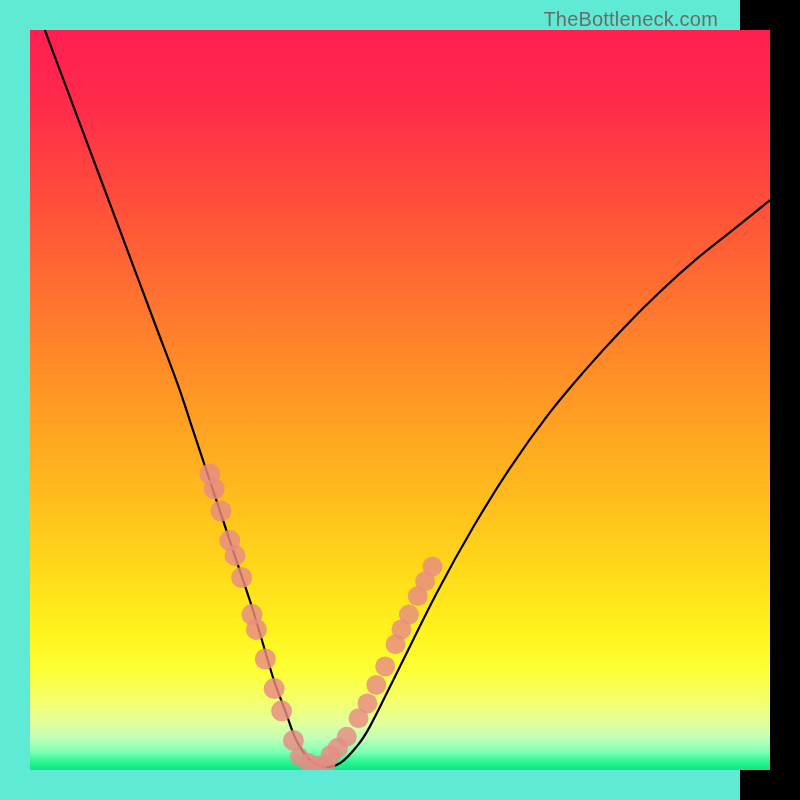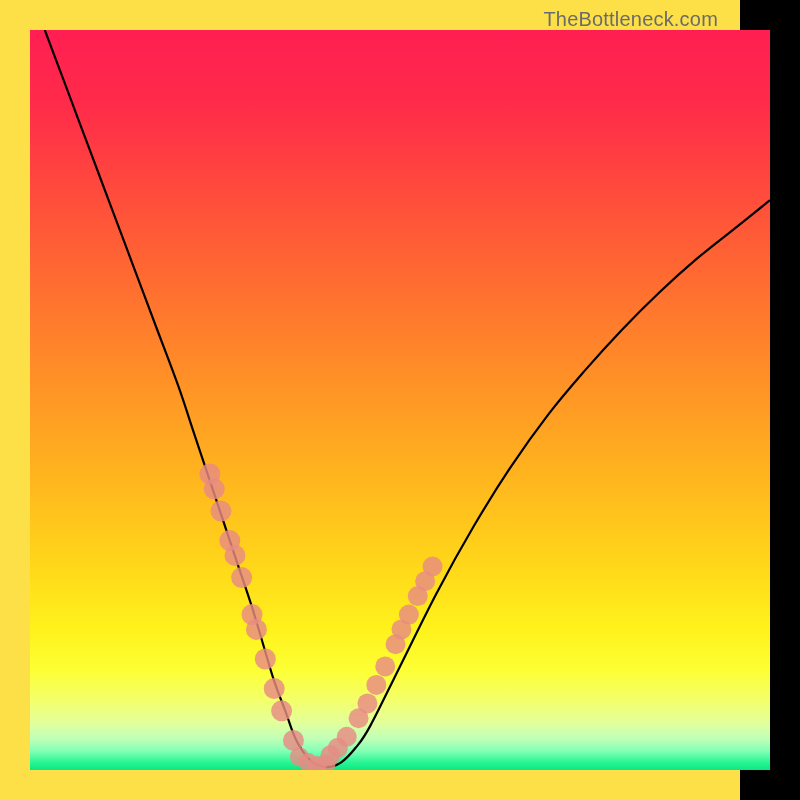--- a/index.html
+++ b/index.html
@@ -10,21 +10,21 @@
     overflow: hidden;
     background: black;
     font-family: Arial, Helvetica, sans-serif;
   }
   .frame {
     position: absolute;
     top: 0;
     left: 0;
     width: 740px;
     height: 800px;
-    background: #fde047;
+    background: #5eead4;
   }
   .plot {
     position: absolute;
     top: 30px;
     left: 30px;
     width: 740px;
     height: 740px;
     overflow: hidden;
   }
   .gradient {

